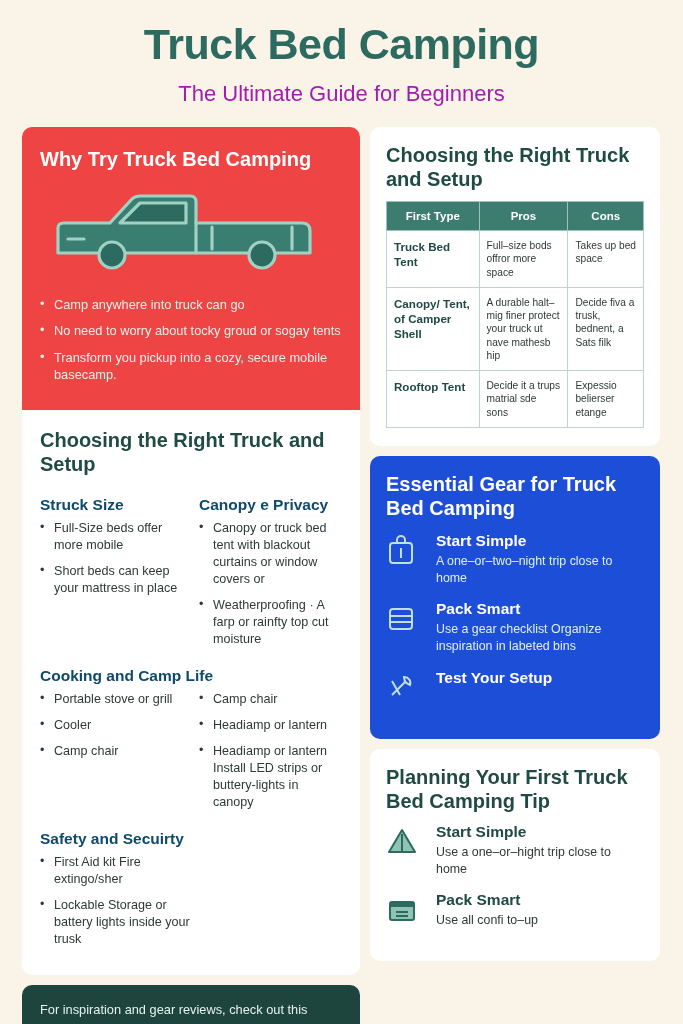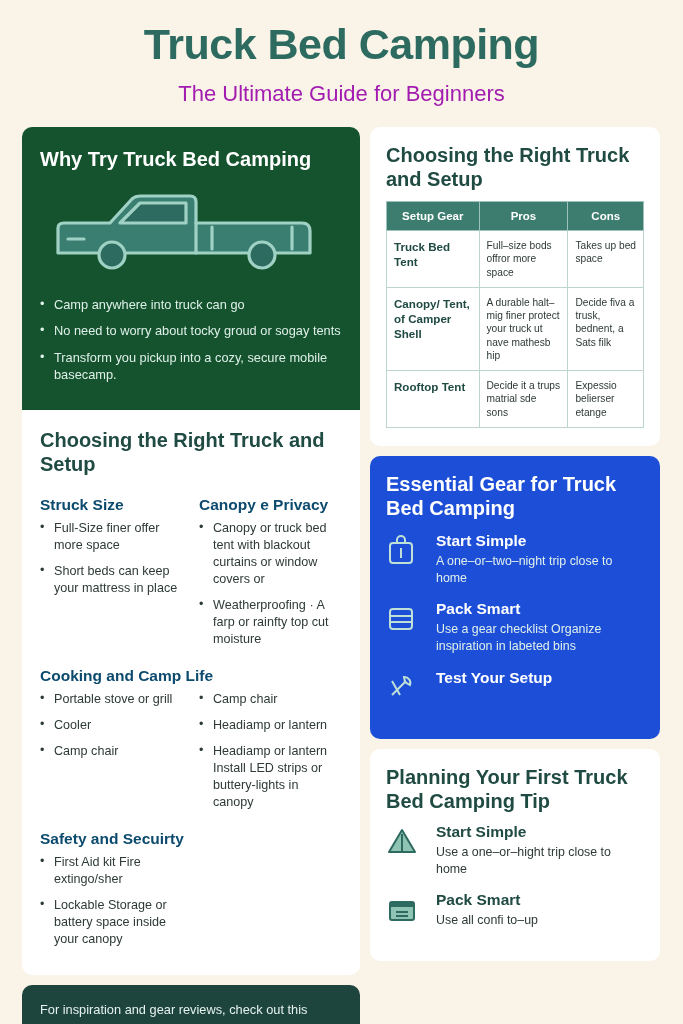--- a/index.html
+++ b/index.html
@@ -30,21 +30,21 @@
   .columns {
     display: flex; gap: 10px;
     padding: 14px 22px 0 22px;
     align-items: flex-start;
   }
   .col-left { width: 338px; display: flex; flex-direction: column; gap: 0; }
   .col-right { width: 290px; display: flex; flex-direction: column; gap: 10px; }
 
   
   .card-dark {
-    background: #14532d; color: #ffffff;
+    background: #ef4444; color: #ffffff;
     border-radius: 10px 10px 0 0;
     padding: 20px 18px 18px;
   }
   .card-light {
     background: #ffffff; color: #26312e;
     border-radius: 0 0 10px 10px;
     padding: 18px 18px 18px;
   }
   .card-light-full {
     background: #ffffff; color: #26312e;
@@ -156,21 +156,21 @@
         </ul>
       </div>
 
       <div class="card-light">
         <h2 class="light-head">Choosing the Right Truck and Setup</h2>
 
         <div class="two-col">
           <div>
             <h3 class="sub-head">Struck Size</h3>
             <ul>
-              <li>Full-Size finer offer more space</li>
+              <li>Full-Size beds offer more mobile</li>
               <li>Short beds can keep your mattress in place</li>
             </ul>
           </div>
           <div>
             <h3 class="sub-head">Canopy e Privacy</h3>
             <ul>
               <li>Canopy or truck bed tent with blackout curtains or window covers or</li>
               <li>Weatherproofing · A farp or rainfty top cut moisture</li>
             </ul>
           </div>
@@ -191,34 +191,34 @@
               <li>Headiamp or lantern</li>
               <li>Headiamp or lantern Install LED strips or buttery-lights in canopy</li>
             </ul>
           </div>
         </div>
 
         <h3 class="sub-head">Safety and Secuirty</h3>
         <div style="width:50%">
           <ul>
             <li>First Aid kit Fire extingo/sher</li>
-            <li>Lockable Storage or battery space inside your canopy</li>
+            <li>Lockable Storage or battery lights inside your trusk</li>
           </ul>
         </div>
       </div>
     </div>
 
     <div class="col-right">
 
       <div class="card-light-full">
         <h2 class="light-head">Choosing the Right Truck and Setup</h2>
         <table>
           <thead>
             <tr>
-              <th>Setup Gear</th>
+              <th>First Type</th>
               <th>Pros</th>
               <th>Cons</th>
             </tr>
           </thead>
           <tbody>
             <tr>
               <td class="rowhead">Truck Bed Tent</td>
               <td>Full–size bods offror more space</td>
               <td>Takes up bed space</td>
             </tr>

